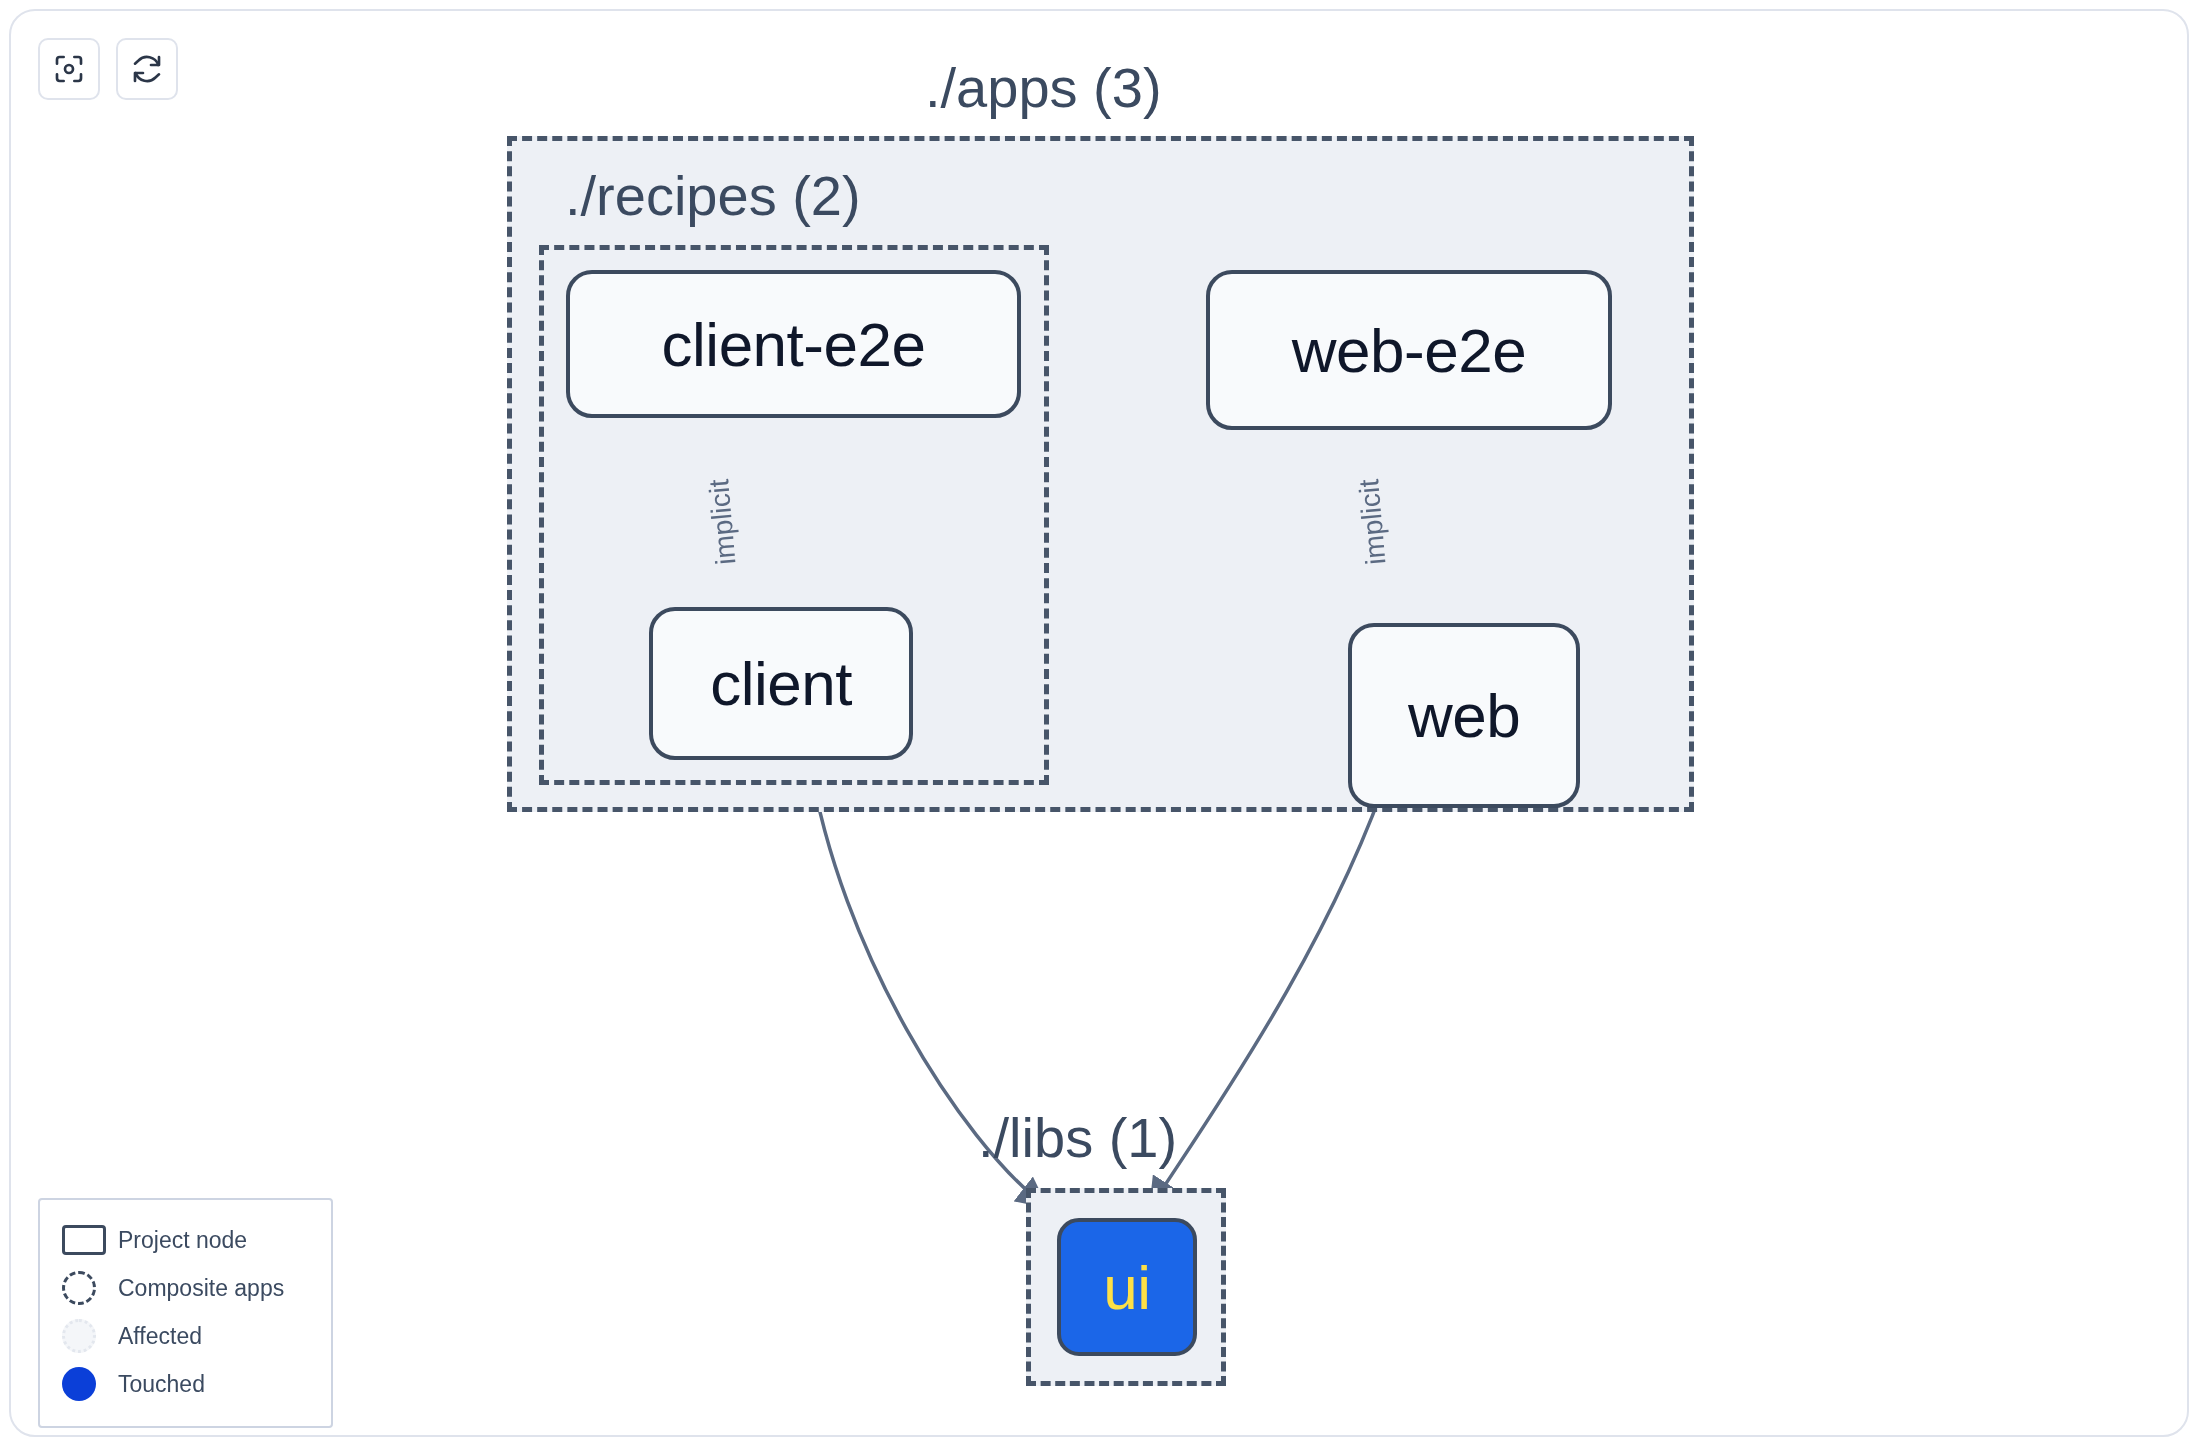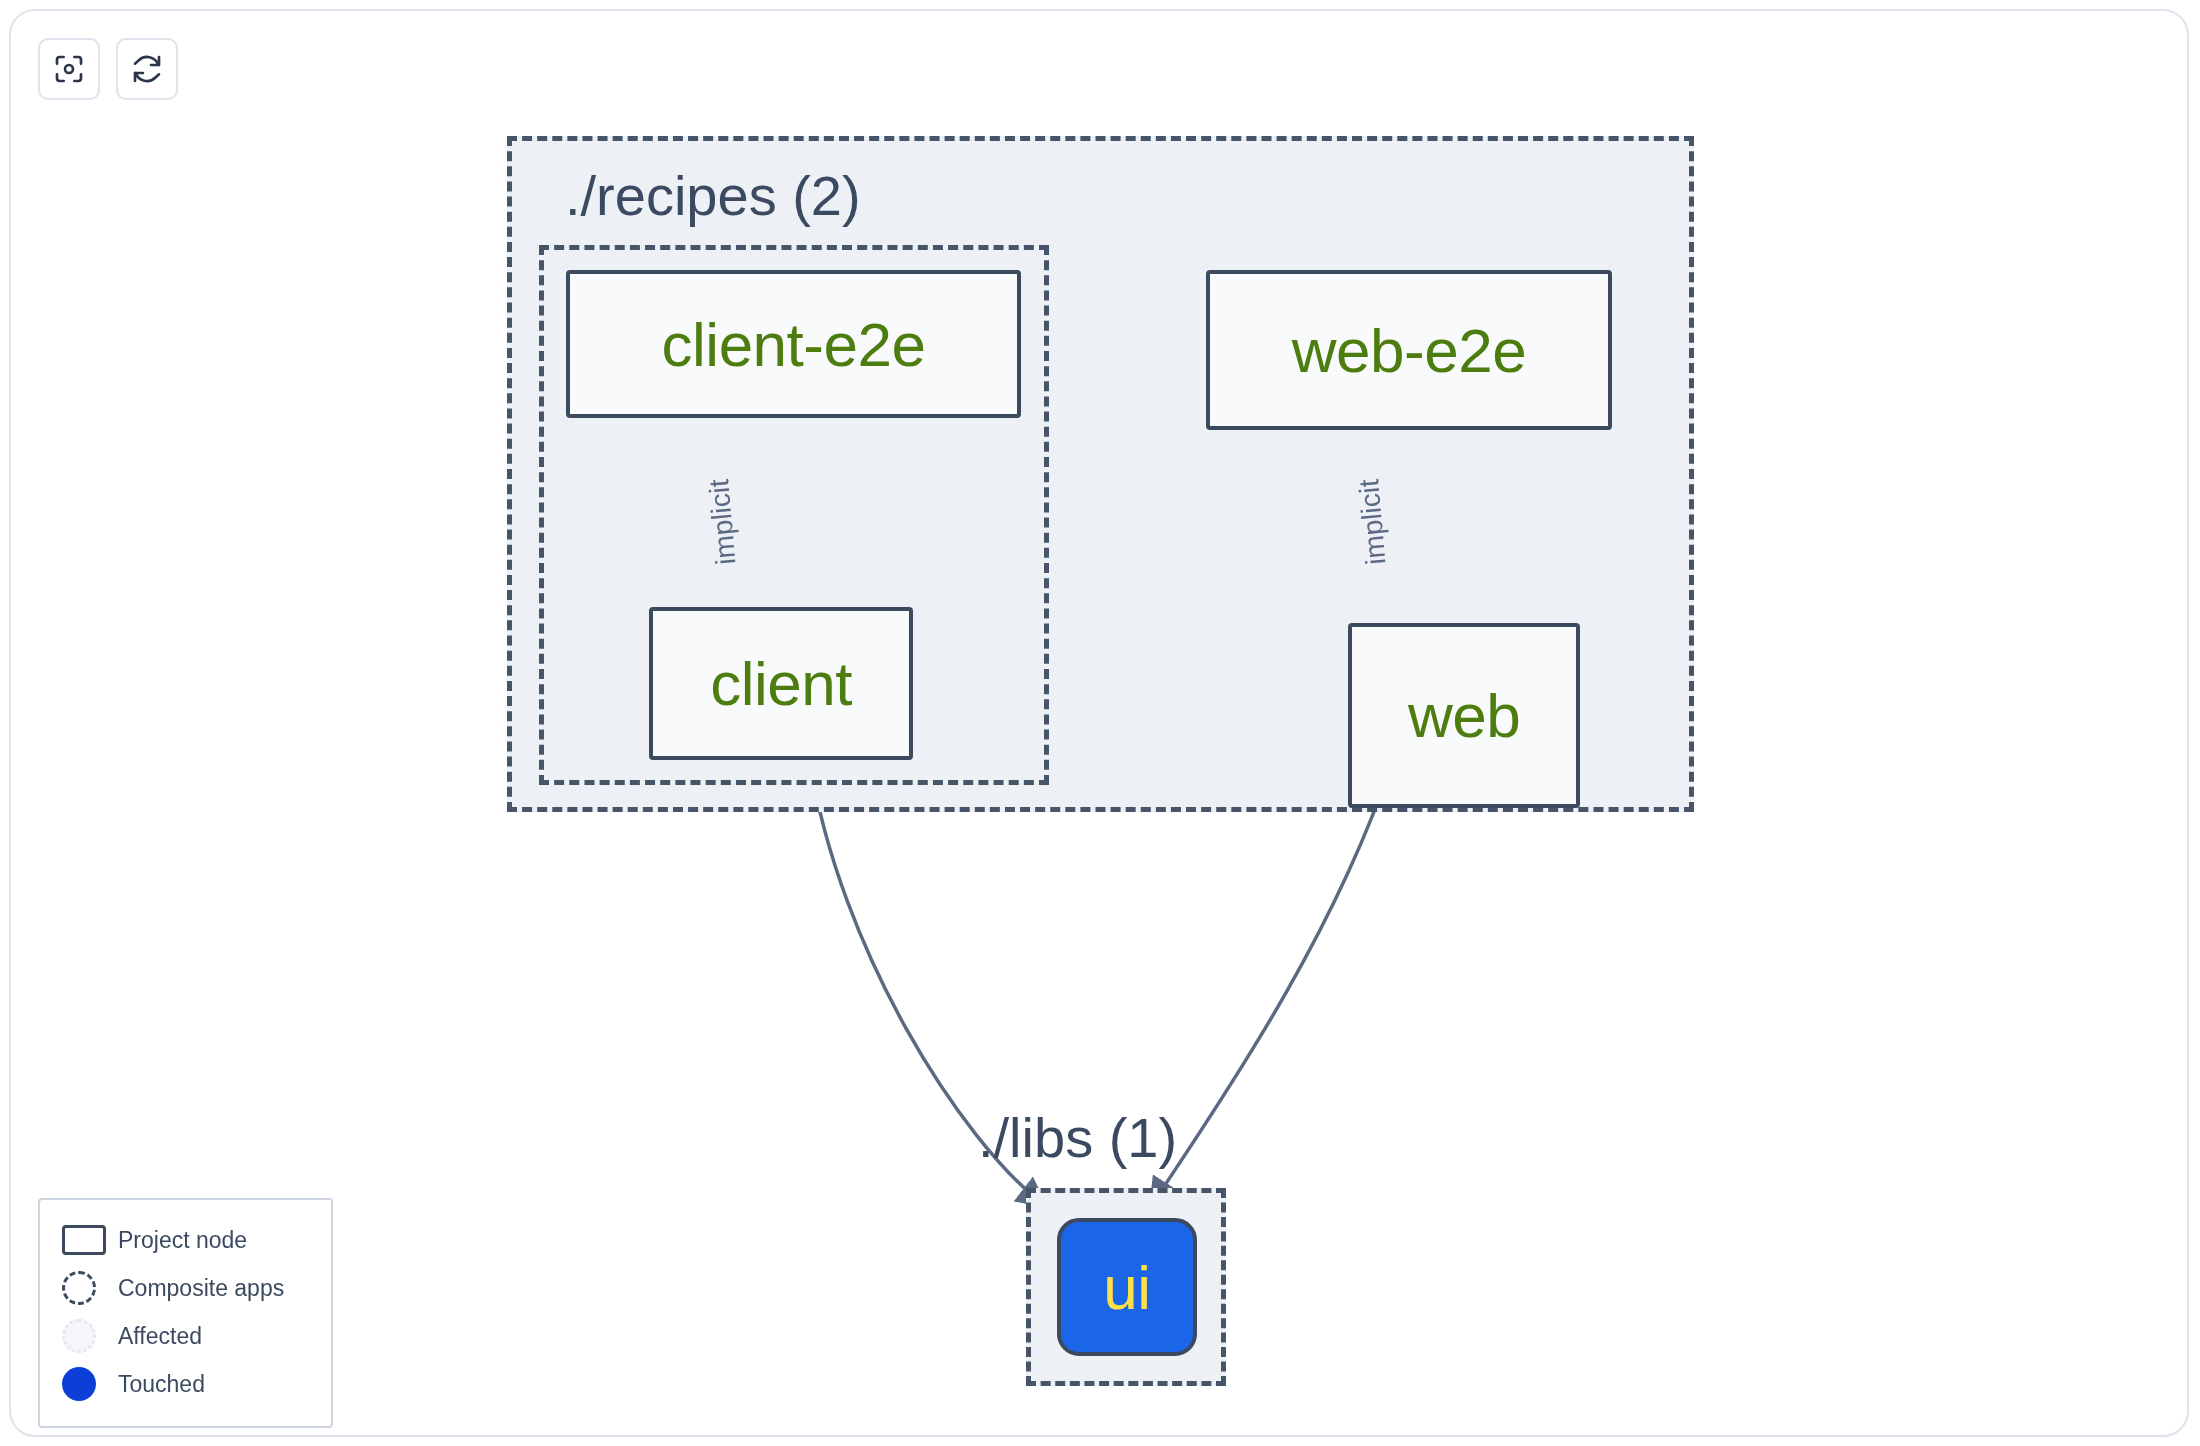--- a/index.html
+++ b/index.html
@@ -85,27 +85,27 @@
     font-family: "Liberation Sans", sans-serif;
     white-space: nowrap;
   }
 
   
   .node {
     position: absolute;
     box-sizing: border-box;
     background: #f8fafc;
     border: 4px solid #3c4a5e;
-    border-radius: 4px;
+    border-radius: 26px;
     display: flex;
     align-items: center;
     justify-content: center;
     z-index: 25;
     cursor: pointer;
-    color: #4d7c0f;
+    color: #0f172a;
     font-size: 62px;
     font-family: "Liberation Sans", sans-serif;
     letter-spacing: -0.5px;
   }
   .node.touched {
     background: #1b66e8;
     border-color: #3c4a5e;
     color: #fde047;
     border-radius: 22px;
   }
@@ -226,20 +226,21 @@
 
     <path d="M 752 420 C 742 500 738 560 745 597" fill="none" stroke="#5b6a82" stroke-width="3.5" marker-end="url(#arrow)"></path>
 
     <path d="M 1400 420 C 1390 500 1400 560 1423 597" fill="none" stroke="#5b6a82" stroke-width="3.5" marker-end="url(#arrow)"></path>
 
     <path d="M 810 762 C 840 950 960 1140 1044 1205" fill="none" stroke="#5b6a82" stroke-width="3.5" marker-end="url(#arrow)"></path>
 
     <path d="M 1392 762 C 1330 950 1200 1130 1152 1205" fill="none" stroke="#5b6a82" stroke-width="3.5" marker-end="url(#arrow)"></path>
   </svg>
 
+  <div class="group-label" style="left:925px; top:60px;">./apps (3)</div>
   <div class="group-label" style="left:565px; top:168px;">./recipes (2)</div>
   <div class="group-label" style="left:978px; top:1110px;">./libs (1)</div>
 
   <div class="edge-label" style="left:680px; top:506px; transform:rotate(-95deg);">implicit</div>
   <div class="edge-label" style="left:1330px; top:506px; transform:rotate(-95deg);">implicit</div>
 
   <div class="node" style="left:566px; top:270px; width:455px; height:148px;">
     <span>client-e2e</span>
   </div>
 

